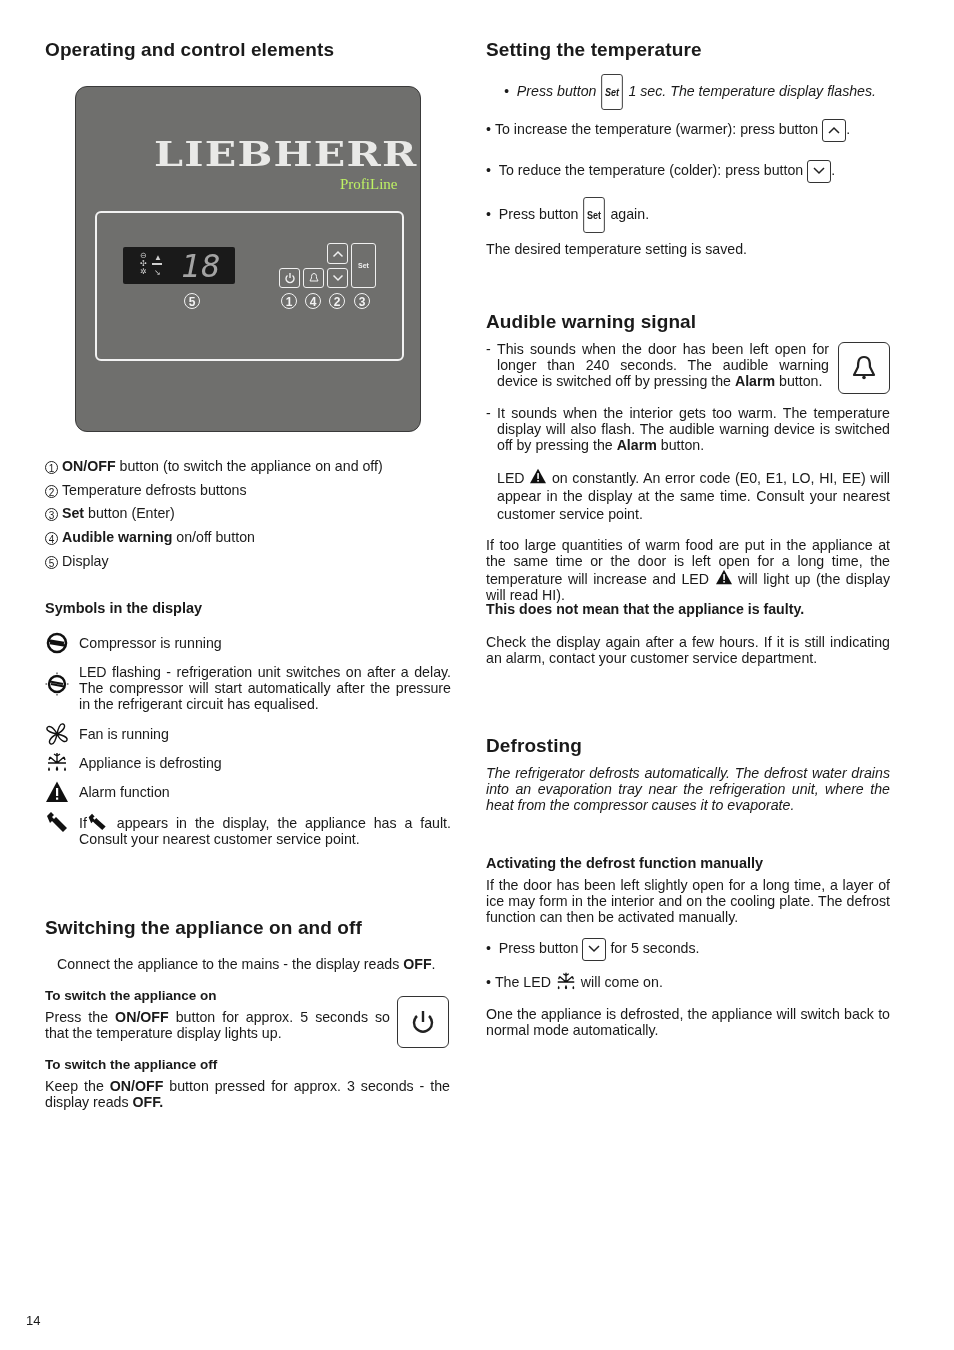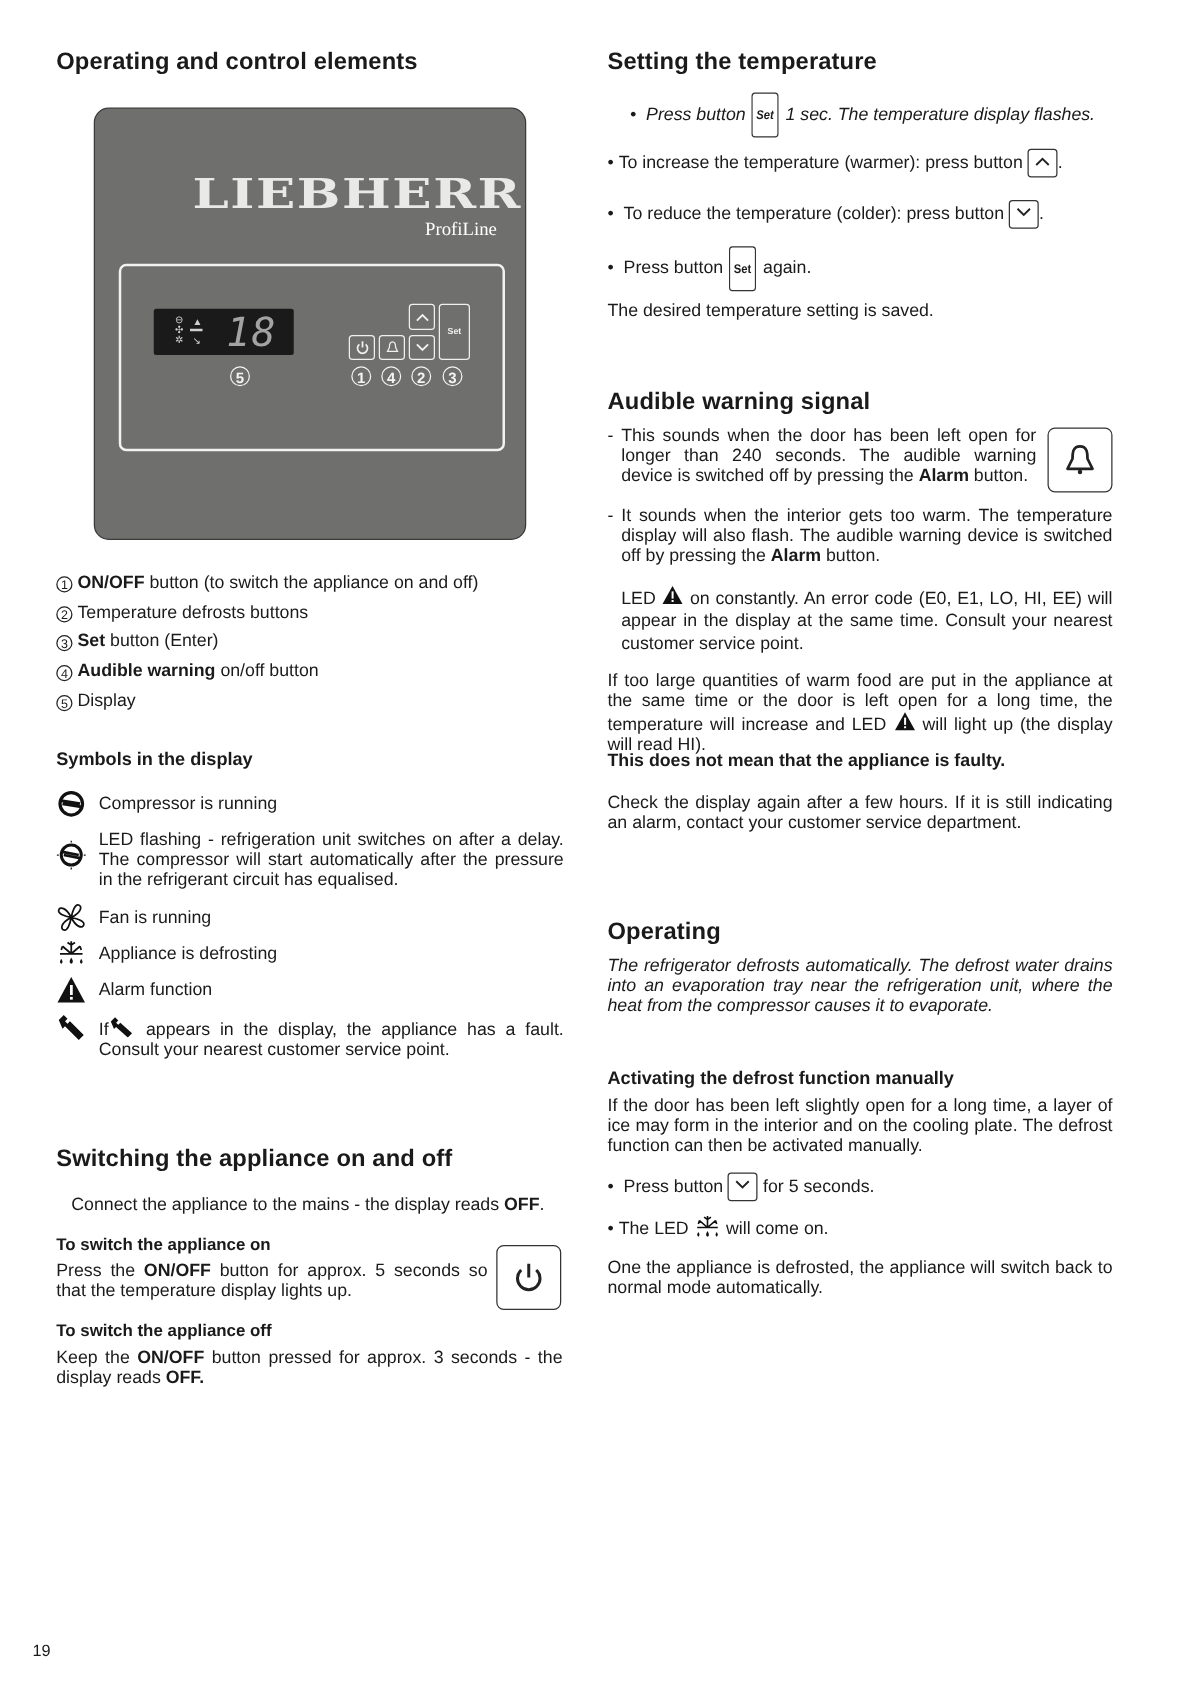--- a/index.html
+++ b/index.html
@@ -11,21 +11,21 @@
   #left { left: 45px; top: 0; width: 406px; }
   h2 { font-size: 19px; font-weight: bold; margin: 0; position: absolute; white-space: nowrap; letter-spacing: 0.1px; }
   h3 { font-size: 14.5px; font-weight: bold; margin: 0; position: absolute; white-space: nowrap; }
   .abs { position: absolute; }
   .just { text-align: justify; }
   b { font-weight: bold; }
 
   
   #panel { position: absolute; left: 75px; top: 86px; width: 344px; height: 344px; background: #6f6f6d; border: 1px solid #3a3a3a; border-radius: 12px; }
   #brand { position: absolute; left: 78px; top: 60px; font-family: "DejaVu Serif", serif; font-weight: bold; font-size: 33px; color: #e9e9e7; letter-spacing: 1px; transform: scaleX(1.25); transform-origin: left; }
-  #profiline { position: absolute; left: 264px; top: 89px; font-family: "Liberation Serif", serif; font-size: 15px; color: #ffffff; }
+  #profiline { position: absolute; left: 264px; top: 89px; font-family: "Liberation Serif", serif; font-size: 15px; color: #bef264; }
   #control-frame { position: absolute; left: 19px; top: 124px; width: 305px; height: 146px; border: 2px solid #f2f2f2; border-radius: 6px; }
   #display { position: absolute; left: 26px; top: 34px; width: 112px; height: 37px; background: #1a1a1a; border-radius: 2px; }
   #display-digits { position: absolute; left: 58px; top: 1px; font-family: "DejaVu Sans Mono", monospace; font-size: 32px; color: #a3a3a3; font-style: italic; letter-spacing: 1px; line-height: 36px; }
   .disp-sym { position: absolute; color: #d0d0d0; font-size: 8px; line-height: 8px; }
   .pbtn { position: absolute; border: 1.5px solid #f0f0f0; border-radius: 3px; color: #f0f0f0; display: flex; align-items: center; justify-content: center; box-sizing: border-box; }
   .num { position: absolute; width: 16px; height: 16px; border: 1.5px solid #f3f3f3; border-radius: 50%; color: #f3f3f3; font-size: 12px; line-height: 16px; text-align: center; box-sizing: border-box; font-weight: bold; background: #6f6f6d; }
 
   .circnum { display: inline-block; width: 13px; height: 13px; border: 1px solid #222; border-radius: 50%; font-size: 10px; line-height: 13px; text-align: center; margin-right: 4px; vertical-align: -1px; box-sizing: border-box; }
   .legend-row { position: absolute; left: 0; white-space: nowrap; }
 
@@ -221,21 +221,21 @@
       <rect x="11" y="16.5" width="2.2" height="2.2" fill="#fff"></rect>
     </svg><span> on constantly. An error code (E0, E1, LO, HI, EE) will appear in the display at the same time. Consult your nearest customer service point.</span></div>
 <div class="abs just" style="left:486px;top:537px;width:404px;"><span>If too large quantities of warm food are put in the appliance at the same time or the door is left open for a long time, the temperature will increase and LED</span> <svg width="18" height="16" viewBox="0 0 24 22" style="vertical-align:-1px;">
       <path d="M12 1 L23 21 H1 Z" fill="#111"></path>
       <rect x="11" y="7" width="2.2" height="8" fill="#fff"></rect>
       <rect x="11" y="16.5" width="2.2" height="2.2" fill="#fff"></rect>
     </svg><span> will light up (the display will read HI).</span></div>
 <div class="abs" style="left:486px;top:601px;font-weight:bold;">This does not mean that the appliance is faulty.</div>
 <div class="abs just" style="left:486px;top:634px;width:404px;">Check the display again after a few hours. If it is still indicating an alarm, contact your customer service department.</div>
 
-<h2 style="left:486px;top:738px;">Operating</h2>
+<h2 style="left:486px;top:738px;">Defrosting</h2>
 <div class="abs just" style="left:486px;top:765px;width:404px;font-style:italic;">The refrigerator defrosts automatically. The defrost water drains into an evaporation tray near the refrigeration unit, where the heat from the compressor causes it to evaporate.</div>
 <h3 style="left:486px;top:855px;">Activating the defrost function manually</h3>
 <div class="abs just" style="left:486px;top:877px;width:404px;">If the door has been left slightly open for a long time, a layer of ice may form in the interior and on the cooling plate. The defrost function can then be activated manually.</div>
 <div class="bullet-row" style="left:486px;top:938px;">
   <span>•&nbsp;&nbsp;</span><span>Press button</span>
   <span class="ibtn arrbtn"><svg width="14" height="10" viewBox="0 0 14 10">
         <path d="M2 2 L7 7 L12 2" fill="none" stroke="#222" stroke-width="1.5"></path>
       </svg></span>
   <span>for 5 seconds.</span>
 </div>
@@ -248,13 +248,13 @@
       <g fill="#111">
         <path d="M4 16 q-2 3 0 4 q2 -1 0 -4z"></path>
         <path d="M12 15 q-2.5 4 0 5 q2.5 -1 0 -5z"></path>
         <path d="M20 16 q-2 3 0 4 q2 -1 0 -4z"></path>
       </g>
     </svg>
   <span>will come on.</span>
 </div>
 <div class="abs just" style="left:486px;top:1006px;width:404px;">One the appliance is defrosted, the appliance will switch back to normal mode automatically.</div>
 
-<div id="page-num">19</div>
+<div id="page-num">14</div>
 
 </body></html>

